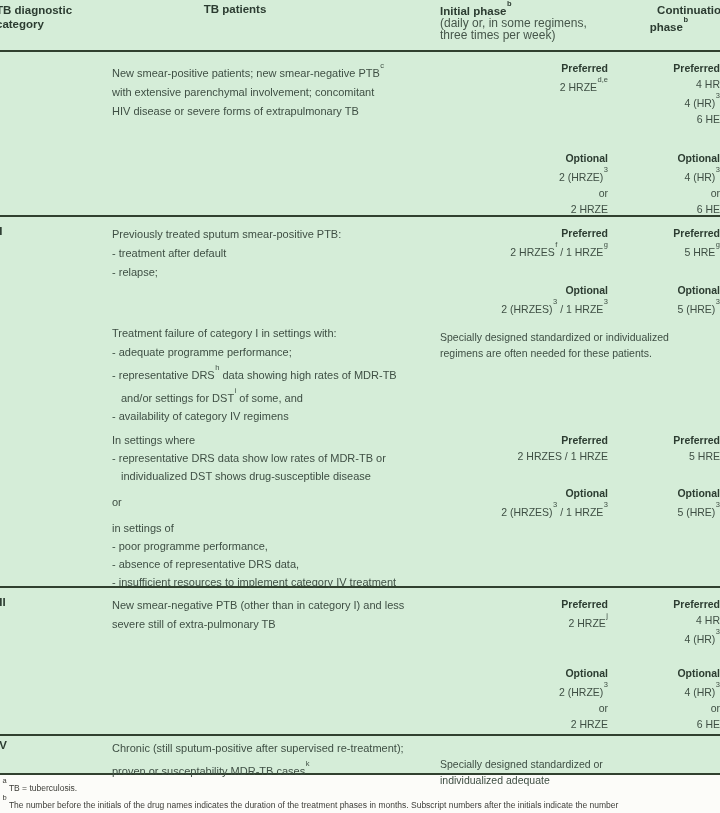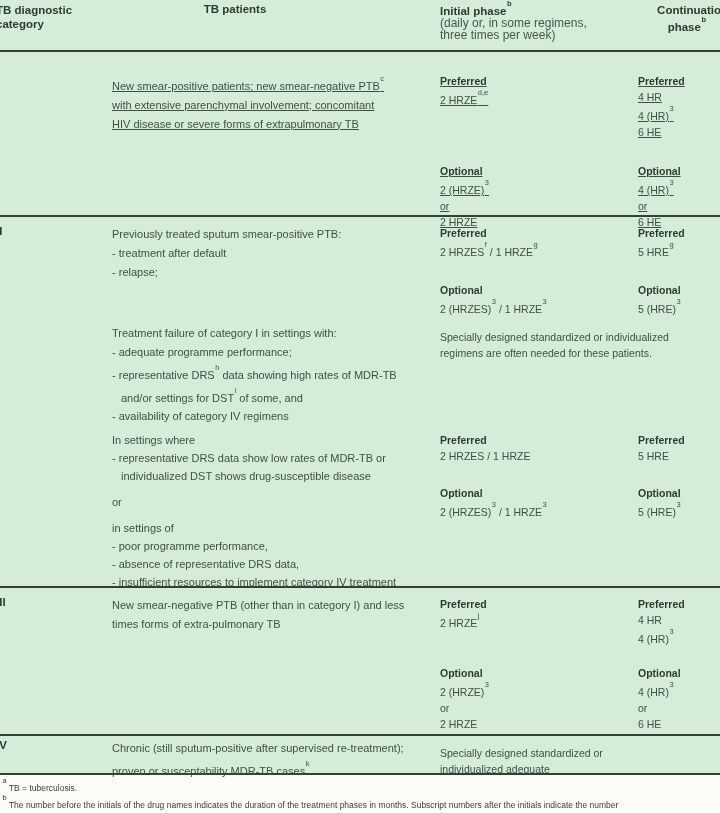--- a/index.html
+++ b/index.html
@@ -17,50 +17,50 @@
   .hdr { height:50px; }
   .cat-h { font-weight:700; font-size:11.5px; line-height:14px; padding-top:3px;
            margin-left:-4px; color:#2c3c31; }
   .pat-h { font-weight:700; font-size:11.5px; text-align:center; padding-top:3px;
            padding-right:76px; color:#2c3c31; }
   .ph-h { text-align:left; padding-top:3px; font-size:11.5px; font-weight:700; color:#2c3c31; }
   .ph-h .note { font-weight:400; font-size:12px; line-height:12px; color:#46564a; }
   .cont-h { font-weight:700; font-size:11.5px; line-height:14px; padding-top:3px;
             text-align:right; color:#2c3c31; }
   .cont-h .r1 { margin-right:-8px; }
-  .cont-h .r2 { padding-right:14px; }
+  .cont-h .r2 { padding-right:32px; }
 
   
   .cat { font-weight:700; font-size:11.5px; color:#2c3c31; margin-left:-4px; }
   .pat { font-size:11px; line-height:19px; padding-left:6px; padding-right:2px; }
   .pat .indent { padding-left:9px; }
   .gap { height:8px; }
-  .ph { text-align:left; font-size:10.5px; line-height:16px; }
+  .ph { text-align:right; font-size:10.5px; line-height:16px; }
   .ph4 { padding-left:30px; }
   .lbl { font-weight:700; color:#2c3c31; }
   .note-span { grid-column:3 / 5; font-size:10.5px; line-height:16px; }
   sup { font-size:7.5px; position:relative; top:-4px; margin-left:0.5px; }
 
   
   .rI   { height:163px; }
   .rIIa { height:101px; }
   .rIIb { height:107px; }
   .rIIc { height:161px; }
   .rIII { height:146px; }
   .rIV  { height:37px; }
 
-  .rI .cat, .rI .pat, .rI .ph     { padding-top:21px;text-decoration:underline; }
+  .rI .cat, .rI .pat, .rI .ph     { padding-top:8px; }
   .rIIa .cat, .rIIa .pat, .rIIa .ph { padding-top:8px; }
   .rIIb .pat { padding-top:6px; }
   .rIIb .note-span { padding-top:11px; }
   .rIIc .pat { padding-top:6px; line-height:18px; }
   .rIIc .ph  { padding-top:7px; }
   .rIII .cat, .rIII .pat, .rIII .ph { padding-top:8px; }
   .rIV .cat, .rIV .pat { padding-top:3px; }
-  .rIV .note-span { padding-top:9px; }
+  .rIV .note-span { padding-top:20px; }
 
   .rI .pblock   { height:90px; }
   .rIIa .pblock { height:57px; }
   .rIIc .pblock { height:53px; }
   .rIII .pblock { height:69px; }
 
   
   .fns { height:38px; background:#fcfcf9; padding:3px 2px 0 2px;
          font-size:8.5px; color:#3d3d38; }
   .fnrow { line-height:13px; white-space:nowrap; overflow:hidden; }
@@ -202,21 +202,21 @@
         <div><span>5 (HRE)</span><sup>3</sup></div>
       </div>
     </div>
   </div>
   <div class="rule"></div>
 
   <div class="trow rIII">
     <div class="cat">III</div>
     <div class="pat">
       <div>New smear-negative PTB (other than in category I) and less</div>
-      <div>times forms of extra-pulmonary TB</div>
+      <div>severe still of extra-pulmonary TB</div>
     </div>
     <div class="ph">
       <div class="pblock">
         <div class="lbl">Preferred</div>
         <div><span>2 HRZE</span><sup>j</sup></div>
       </div>
       <div>
         <div class="lbl">Optional</div>
         <div><span>2 (HRZE)</span><sup>3</sup></div>
         <div>or</div>

